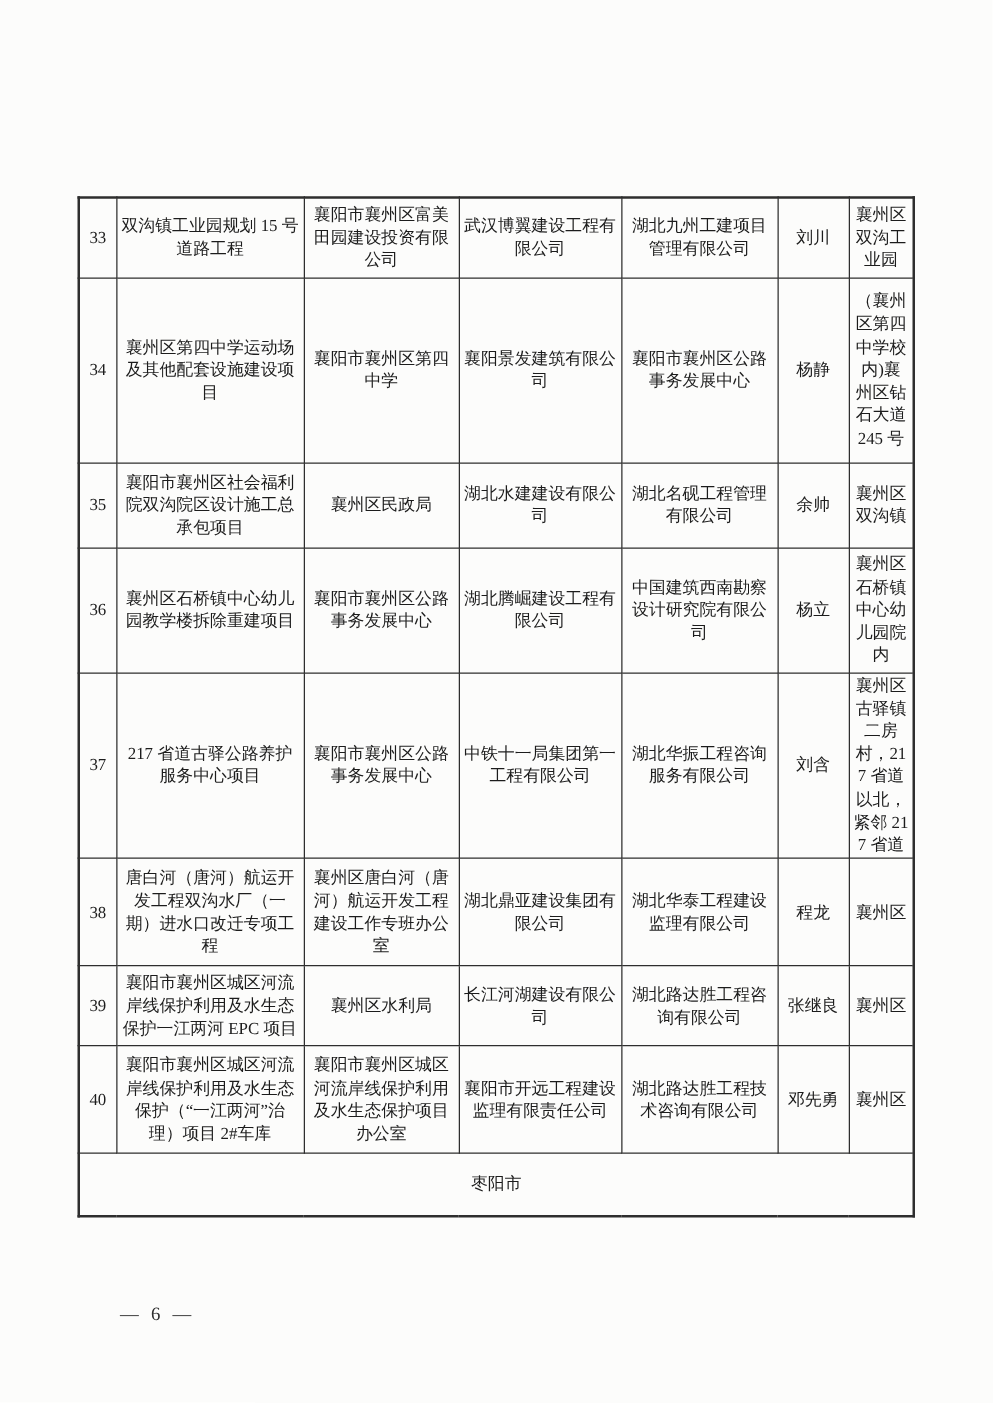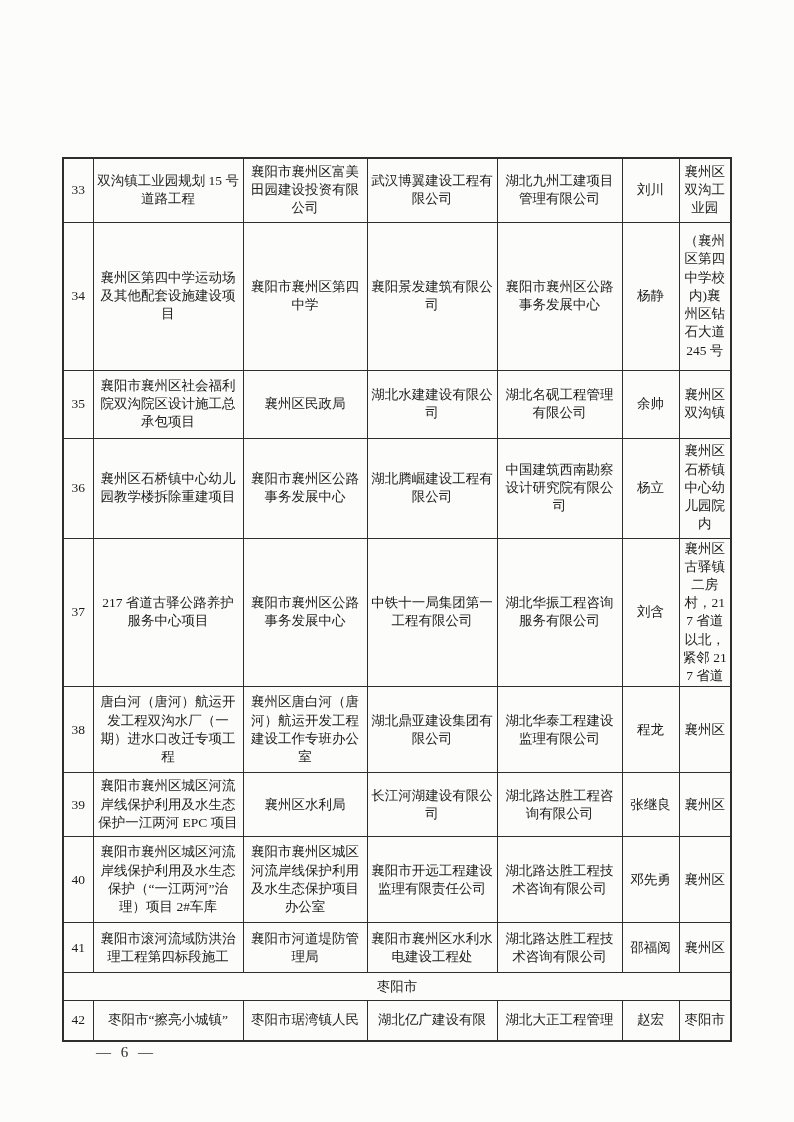--- a/index.html
+++ b/index.html
@@ -137,40 +137,22 @@
   <tr>
     <td class="col-no">40</td>
     <td class="col-project">襄阳市襄州区城区河流岸线保护利用及水生态保护（“一江两河”治理）项目 2#车库</td>
     <td class="col-unit">襄阳市襄州区城区河流岸线保护利用及水生态保护项目办公室</td>
     <td class="col-company">襄阳市开远工程建设监理有限责任公司</td>
     <td class="col-supervision">湖北路达胜工程技术咨询有限公司</td>
     <td class="col-person">邓先勇</td>
     <td class="col-location">襄州区</td>
   </tr>
 
-  <tr>
-    <td class="col-no">41</td>
-    <td class="col-project">襄阳市滚河流域防洪治理工程第四标段施工</td>
-    <td class="col-unit">襄阳市河道堤防管理局</td>
-    <td class="col-company">襄阳市襄州区水利水电建设工程处</td>
-    <td class="col-supervision">湖北路达胜工程技术咨询有限公司</td>
-    <td class="col-person">邵福阅</td>
-    <td class="col-location">襄州区</td>
-  </tr>
 
   <tr>
     <td colspan="7">枣阳市</td>
   </tr>
 
-  <tr>
-    <td class="col-no">42</td>
-    <td class="col-project">枣阳市“擦亮小城镇”</td>
-    <td class="col-unit">枣阳市琚湾镇人民</td>
-    <td class="col-company">湖北亿广建设有限</td>
-    <td class="col-supervision">湖北大正工程管理</td>
-    <td class="col-person">赵宏</td>
-    <td class="col-location">枣阳市</td>
-  </tr>
 </tbody>
   </table>
 
   <div class="page-num">— 6 —</div>
 </div>
 
 </body></html>

